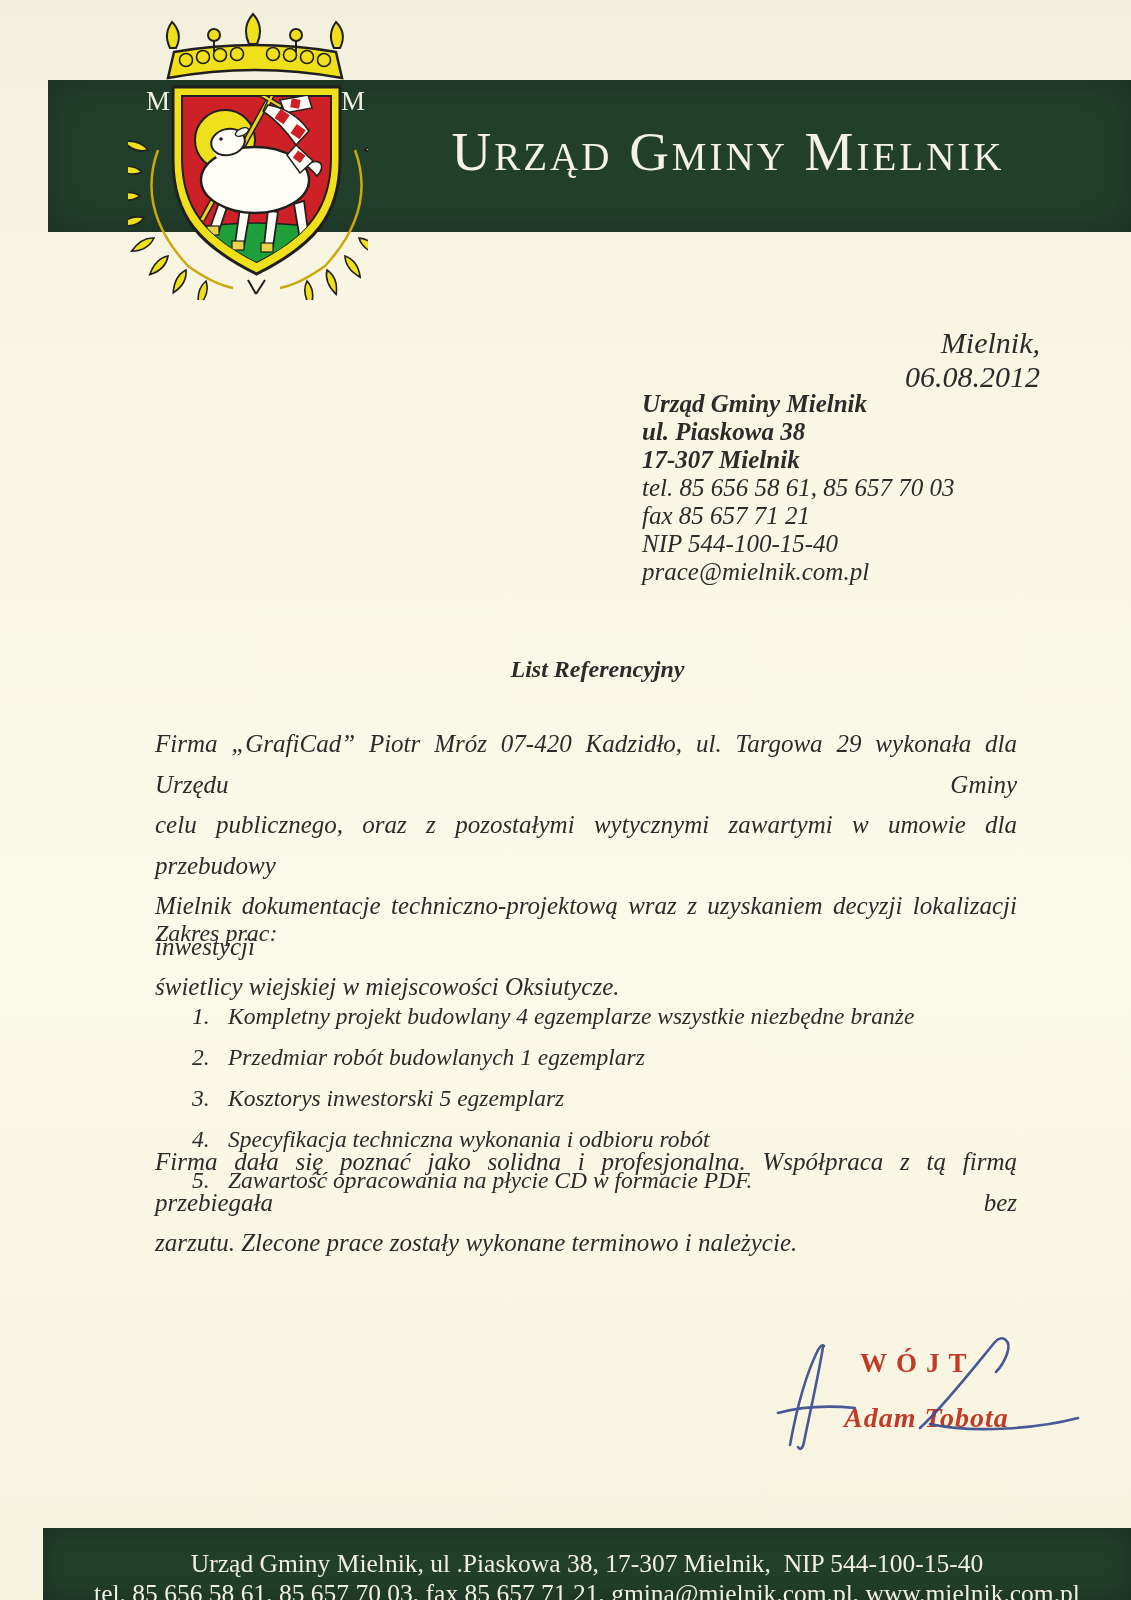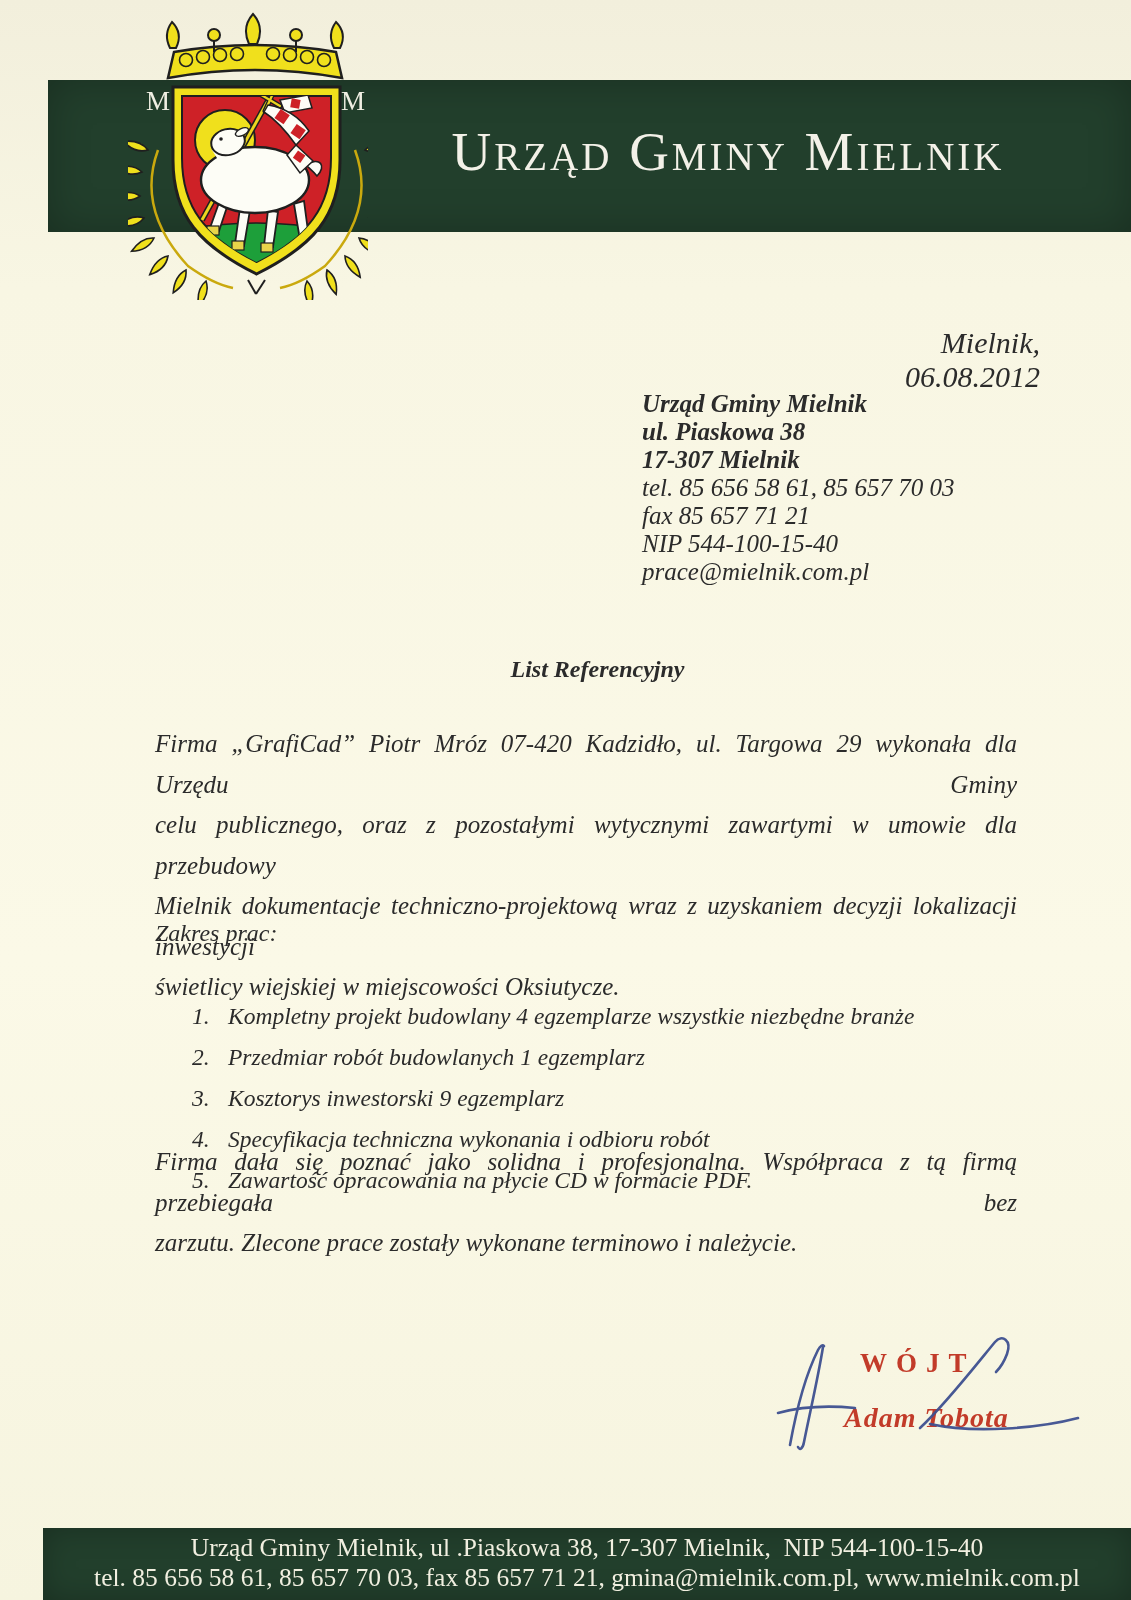--- a/index.html
+++ b/index.html
@@ -76,21 +76,21 @@
     font-style:italic;font-weight:bold;font-size:28px;letter-spacing:1px;
     color:#c23b29;z-index:1;
   }
   .sig-svg{position:absolute;left:0;top:0;z-index:2;}
   
   .band-bottom{
     position:absolute;left:43px;top:1528px;width:1088px;height:72px;
     background:#223f2c;
     color:#f1efe0;text-align:center;
     font-size:25.5px;line-height:30px;
-    padding-top:5px;box-sizing:border-box;
+    padding-top:21px;box-sizing:border-box;
     box-shadow:inset 0 0 30px rgba(0,0,0,.25);
   }
   .band-bottom .fline{white-space:pre-wrap;}
 </style>
 </head>
 <body>
 
 <div class="page">
 
   <div class="band-top">
@@ -227,21 +227,21 @@
     <div class="scope-item">
       <span class="num">1.</span>
       <span>Kompletny projekt budowlany 4 egzemplarze wszystkie niezbędne branże</span>
     </div>
     <div class="scope-item">
       <span class="num">2.</span>
       <span>Przedmiar robót budowlanych 1 egzemplarz</span>
     </div>
     <div class="scope-item">
       <span class="num">3.</span>
-      <span>Kosztorys inwestorski 9 egzemplarz</span>
+      <span>Kosztorys inwestorski 5 egzemplarz</span>
     </div>
     <div class="scope-item">
       <span class="num">4.</span>
       <span>Specyfikacja techniczna wykonania i odbioru robót</span>
     </div>
     <div class="scope-item">
       <span class="num">5.</span>
       <span>Zawartość opracowania na płycie CD w formacie PDF.</span>
     </div>
   </div>

